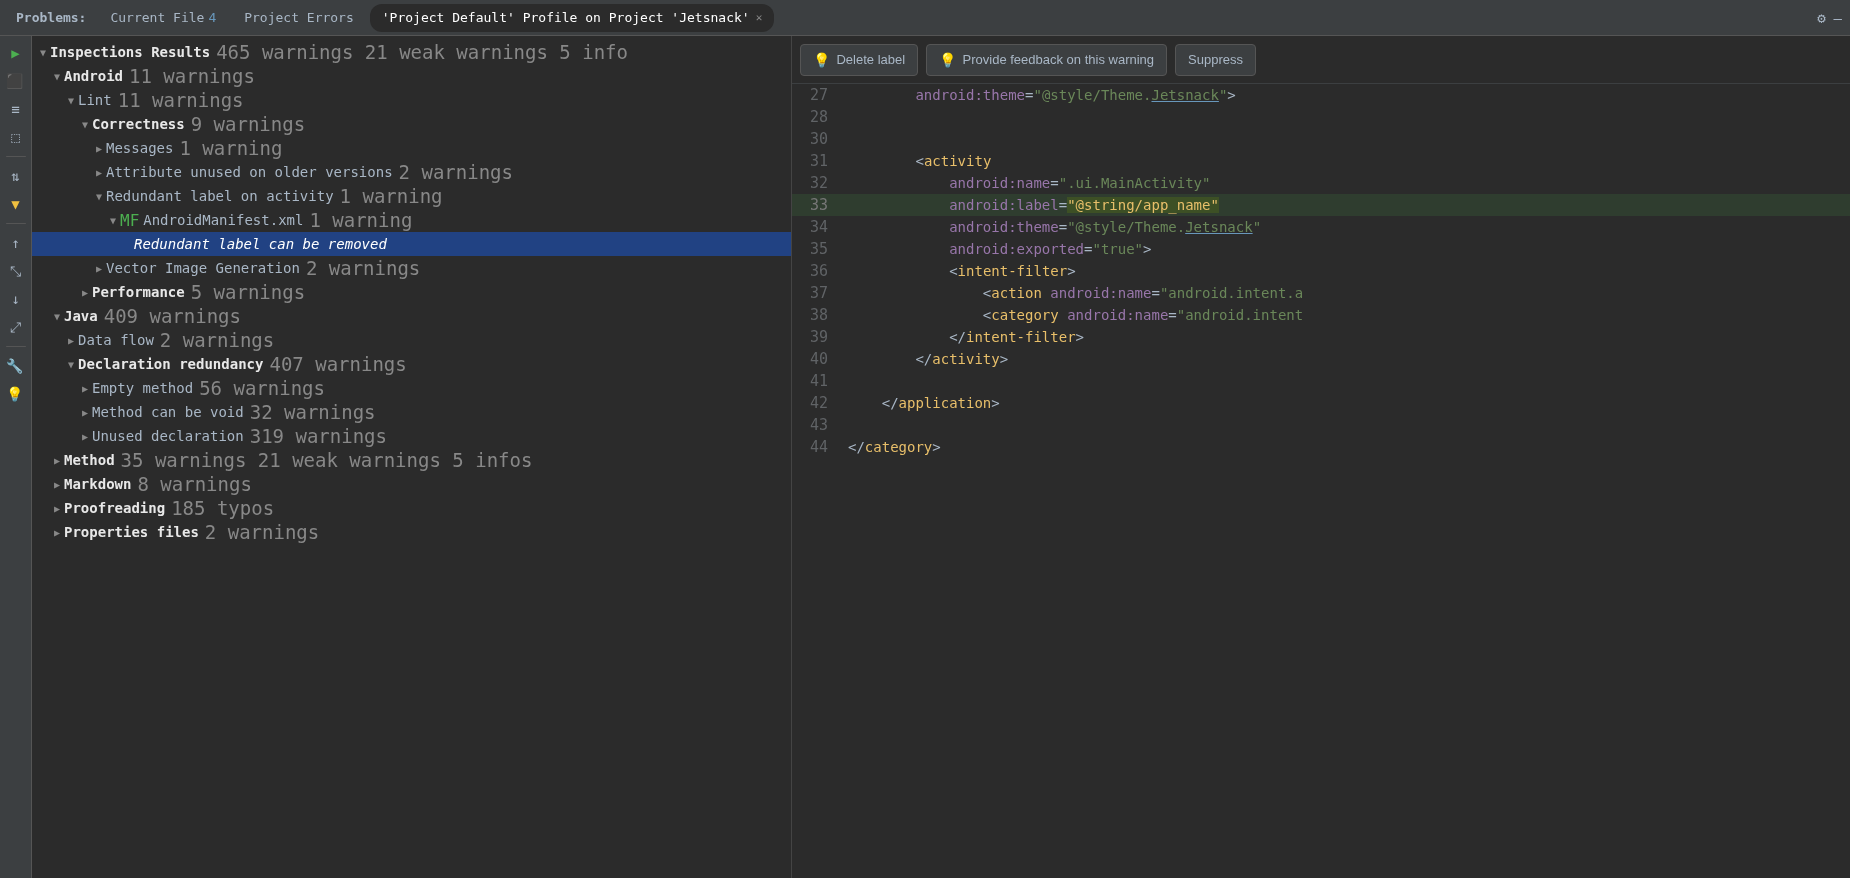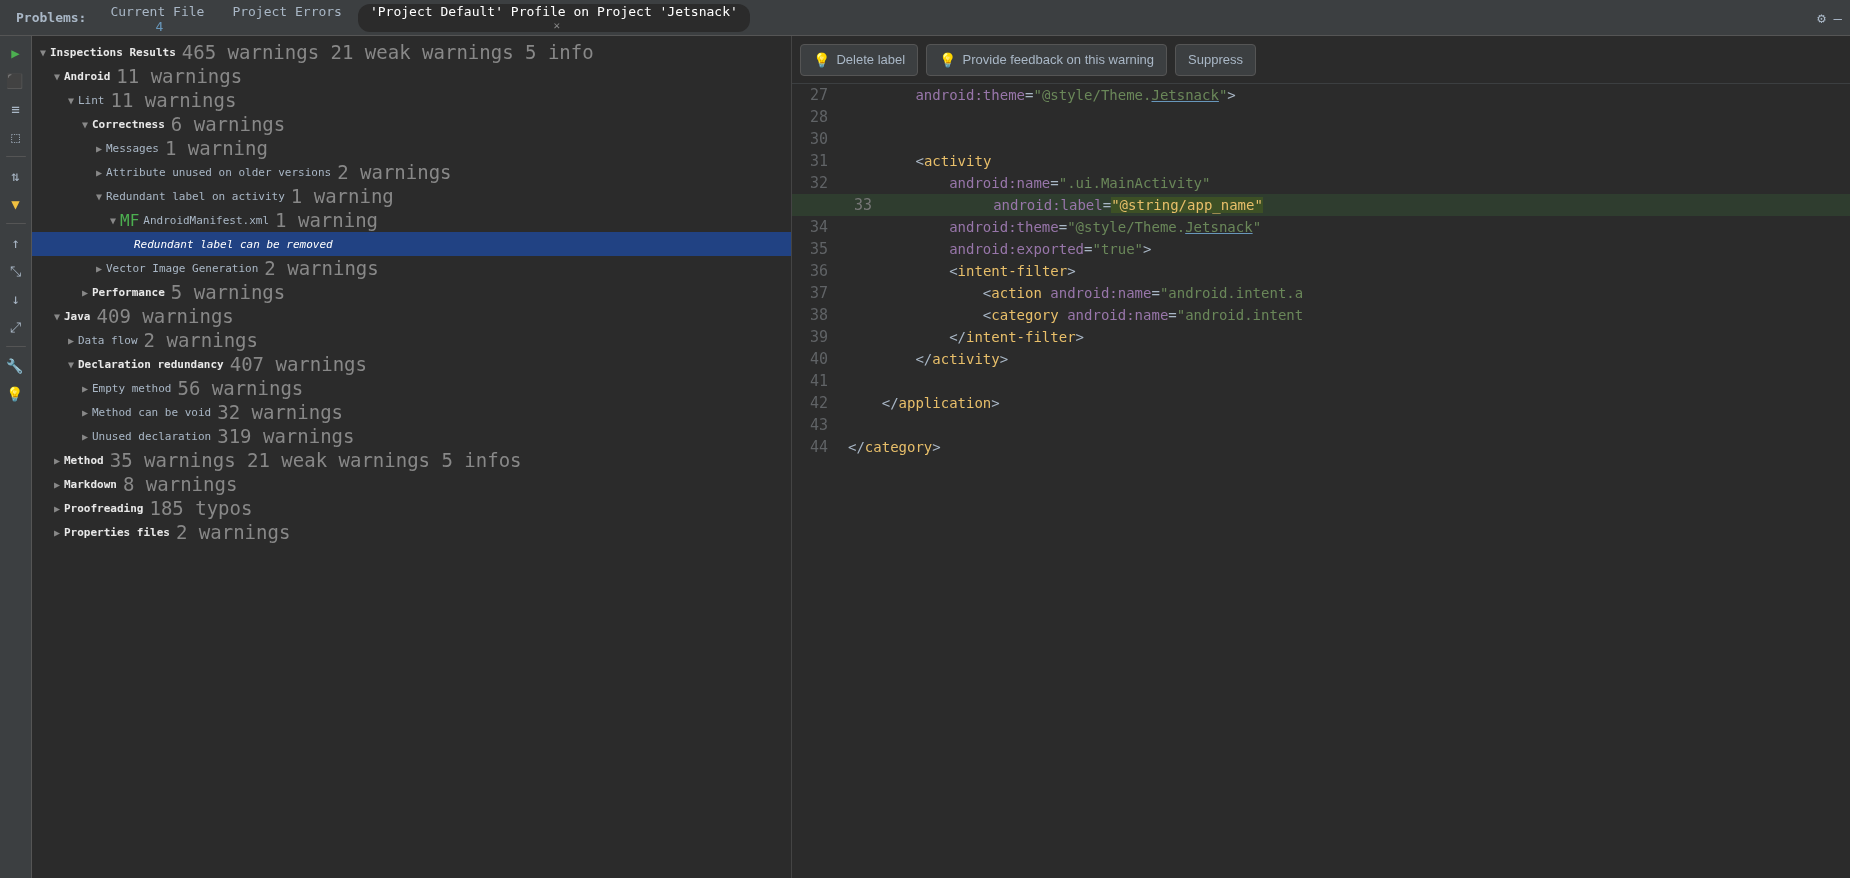--- a/index.html
+++ b/index.html
@@ -32,21 +32,20 @@
     .tab {
       display: flex;
       align-items: center;
       height: 28px;
       padding: 0 12px;
       border-radius: 4px 4px 0 0;
       cursor: pointer;
       font-size: 13px;
       color: #a9b7c6;
       white-space: nowrap;
-      flex-direction: column;
     }
     .tab.active {
       background: #2b2b2b;
       color: #ffffff;
       border-radius: 12px;
     }
     .tab .tab-count {
       color: #6897bb;
       margin-left: 4px;
     }
@@ -135,21 +134,21 @@
     .tree-arrow {
       display: inline-block;
       width: 14px;
       text-align: center;
       font-size: 10px;
       color: #888;
       flex-shrink: 0;
     }
     .tree-label {
       color: #a9b7c6;
-      font-size: 11px;
+      font-size: 14px;
     }
     .tree-label.bold { font-weight: bold; color: #e8e8e8; }
     .tree-count {
       color: #888;
       font-size: 19px;
       margin-left: 6px;
     }
     .tree-icon {
       margin-right: 4px;
       font-size: 16px;
@@ -228,21 +227,21 @@
       flex-shrink: 0;
       line-height: 22px;
       padding-top: 0;
     }
     .line-content {
       flex: 1;
       padding-left: 8px;
       white-space: pre;
       line-height: 22px;
     }
-    .line-33 { background: #2f3d2f; padding-left: 44px; }
+    .line-33 { background: #2f3d2f; }
     .line-33 .line-num { color: #777; }
 
     
     .xml-tag { color: #e8bf6a; }
     .xml-attr { color: #9876aa; }
     .xml-val { color: #6a8759; }
     .xml-punct { color: #a9b7c6; }
     .xml-highlight { background: #3d5025; color: #e8bf6a; }
     .underline { text-decoration: underline; text-decoration-color: #6897bb; }
 
@@ -314,21 +313,21 @@
 
     <div class="tree-item indent-2">
       <span class="tree-arrow">▼</span>
       <span class="tree-label">Lint</span>
       <span class="tree-count">11 warnings</span>
     </div>
 
     <div class="tree-item indent-3">
       <span class="tree-arrow">▼</span>
       <span class="tree-label bold">Correctness</span>
-      <span class="tree-count">6 warnings</span>
+      <span class="tree-count">9 warnings</span>
     </div>
 
     <div class="tree-item indent-4">
       <span class="tree-arrow">▶</span>
       <span class="tree-label">Messages</span>
       <span class="tree-count">1 warning</span>
     </div>
 
     <div class="tree-item indent-4">
       <span class="tree-arrow">▶</span>

